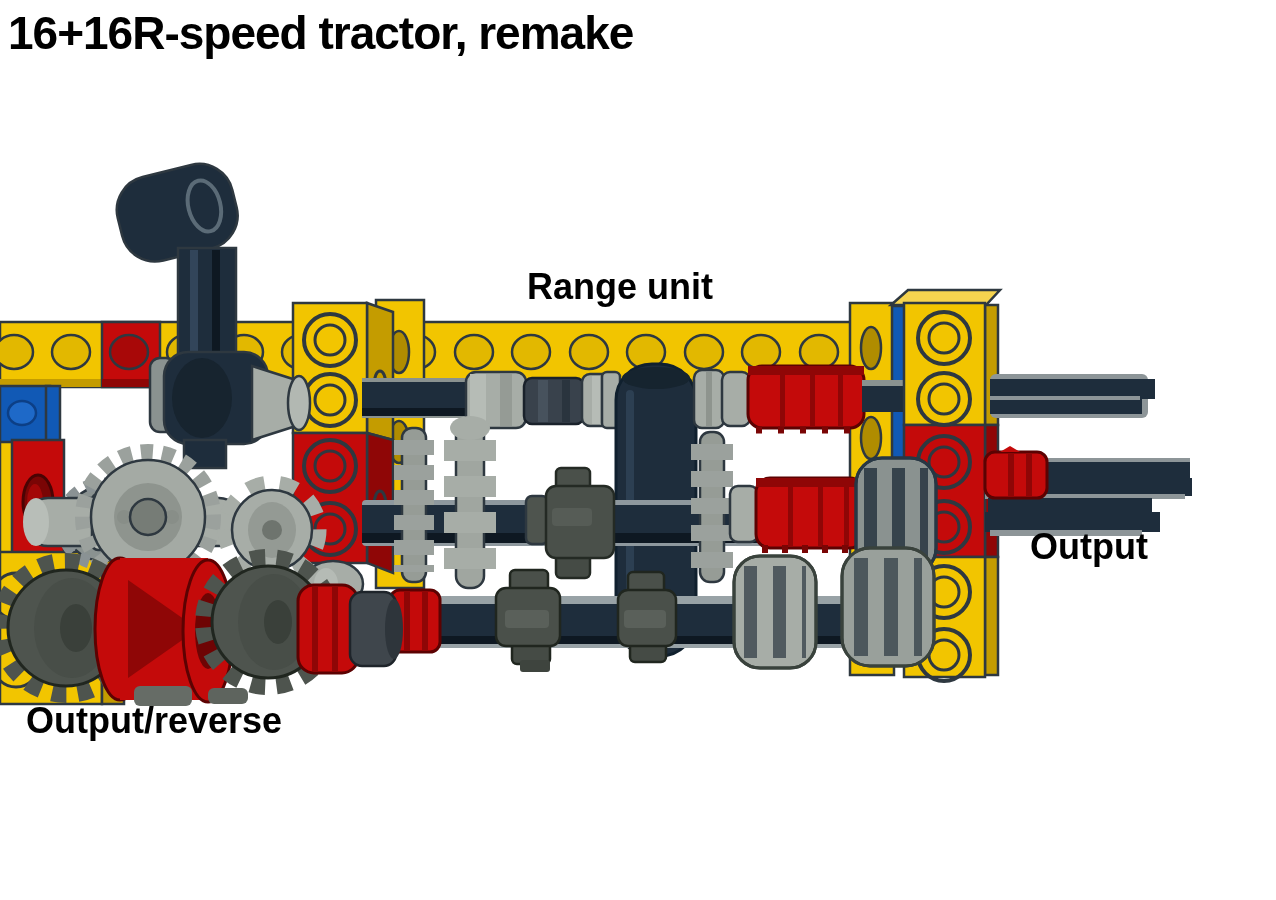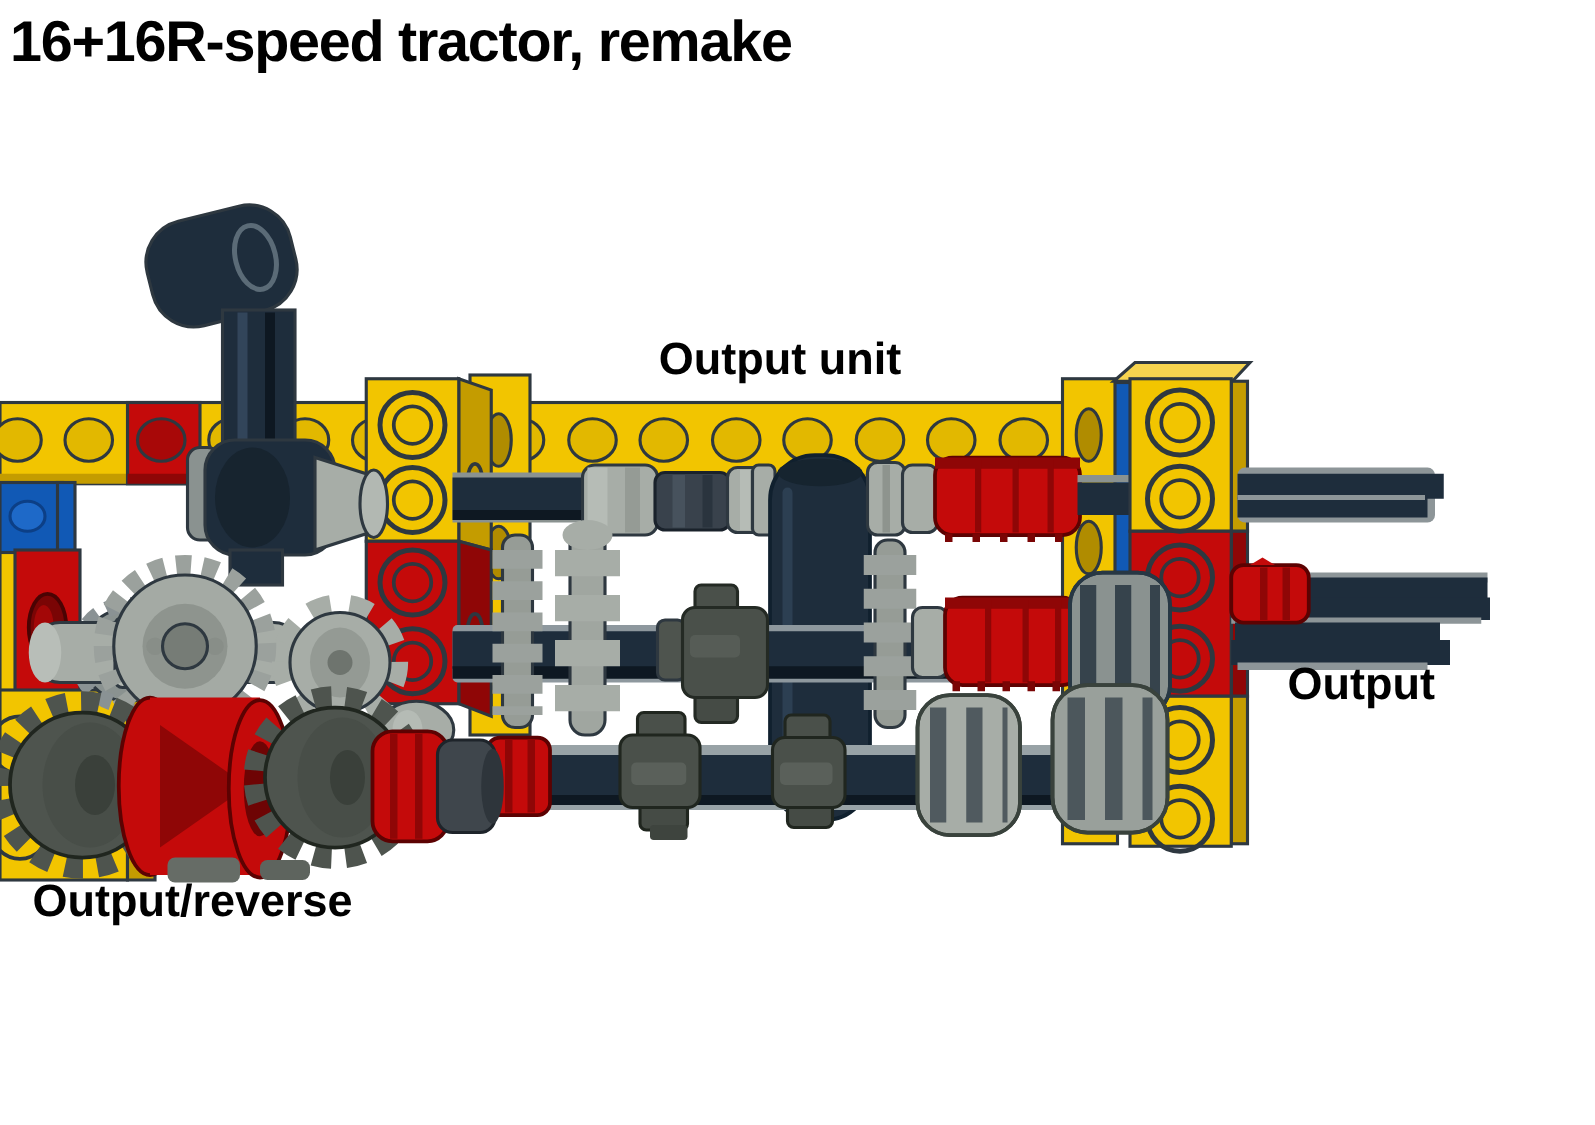--- a/index.html
+++ b/index.html
@@ -293,16 +293,16 @@
       <g>
         <rect x="985" y="452" width="62" height="46" rx="10" class="fr" style="stroke:#5C0202;stroke-width:3"></rect>
         <rect x="1008" y="454" width="6" height="42" class="frd"></rect>
         <rect x="1026" y="454" width="6" height="42" class="frd"></rect>
         <polygon points="1000,452 1010,446 1020,452" class="fr"></polygon>
       </g>
     </g>
   </svg>
 
   <div class="ttl">16+16R-speed tractor, remake</div>
-  <div class="lbl" id="lbl-range">Output unit</div>
+  <div class="lbl" id="lbl-range">Range unit</div>
   <div class="lbl" id="lbl-output">Output</div>
   <div class="lbl" id="lbl-fr">Output/reverse</div>
 </div>
 
 </body></html>

